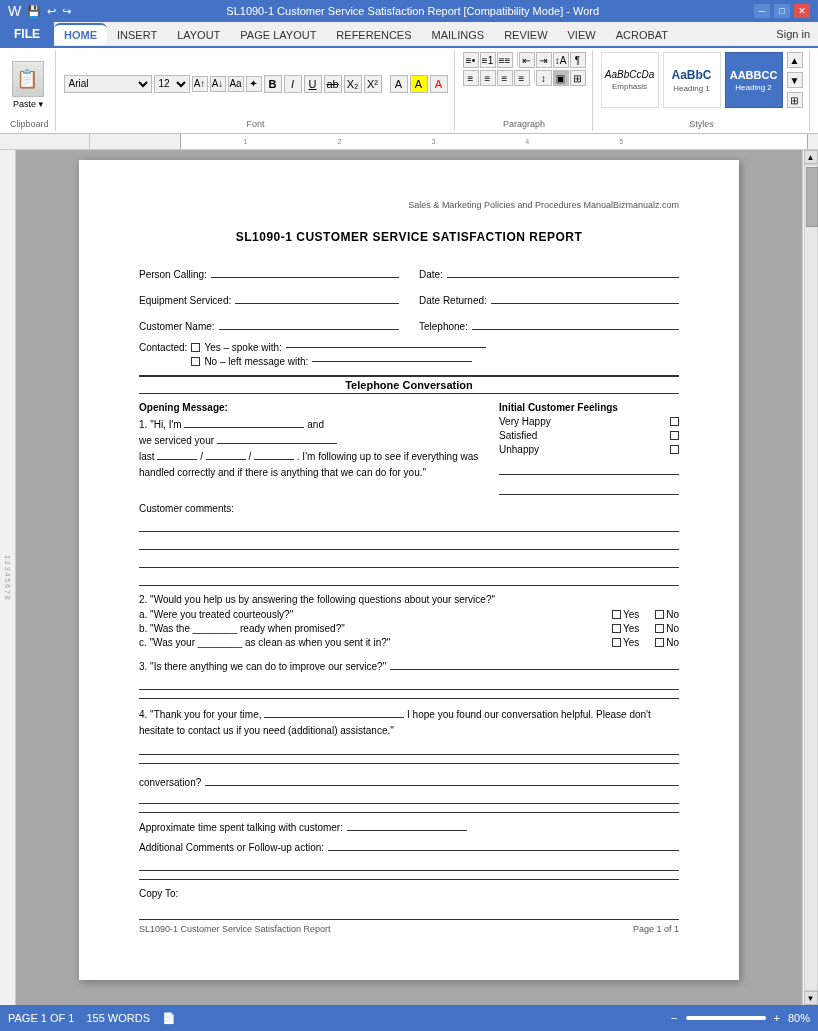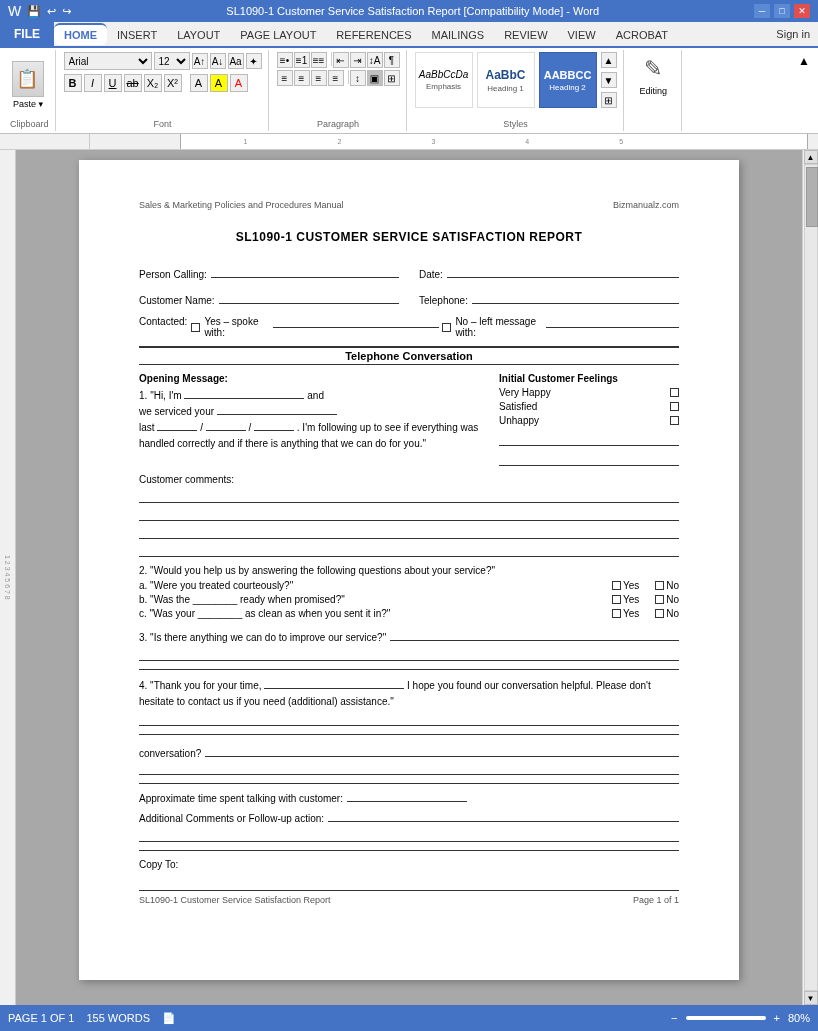--- a/index.html
+++ b/index.html
@@ -296,21 +296,21 @@
       padding: 0 8px;
       font-size: 11px;
     }
     .status-left { display: flex; gap: 12px; align-items: center; }
     .status-right { display: flex; gap: 8px; align-items: center; }
     .zoom-slider { width: 80px; height: 4px; background: white; border-radius: 2px; }
 
     
     .doc-header {
       display: flex;
-      justify-content: space-between;
+      justify-content: flex-end;
       font-size: 9px;
       color: #555;
       margin-bottom: 20px;
       border-bottom: none;
     }
     .doc-title {
       text-align: center;
       font-weight: bold;
       font-size: 12px;
       margin-bottom: 20px;
@@ -338,21 +338,21 @@
     .section-header {
       text-align: center;
       font-weight: bold;
       font-size: 11px;
       border-top: 2px solid #333;
       border-bottom: 1px solid #333;
       padding: 2px 0;
       margin: 8px 0;
     }
     .contacted-row { display: flex; align-items: flex-start; gap: 4px; margin-bottom: 4px; }
-    .contacted-options { display: flex; flex-direction: row; gap: 3px; }
+    .contacted-options { display: flex; flex-direction: column; gap: 3px; }
     .checkbox-row { display: flex; align-items: center; gap: 4px; }
     .cb-box {
       width: 9px;
       height: 9px;
       border: 1px solid #333;
       display: inline-block;
       flex-shrink: 0;
     }
 
     .two-col {
@@ -467,21 +467,21 @@
     <div class="ribbon-group-content">
       <div class="paste-btn">
         <div class="paste-icon">📋</div>
         <div style="font-size:9px; margin-top:2px;">Paste ▾</div>
       </div>
     </div>
     <div class="ribbon-group-label">Clipboard</div>
   </div>
 
   <div class="ribbon-group">
-    <div style="display:flex; flex-direction:column; gap:2px; flex:1;">
+    <div style="display:flex; flex-direction:row; gap:2px; flex:1;">
       <div class="font-row">
         <select class="font-select">
           <option>Arial</option>
         </select>
         <select class="font-size-select">
           <option>12</option>
         </select>
         <button class="small-btn">A↑</button>
         <button class="small-btn">A↓</button>
         <button class="small-btn">Aa</button>
@@ -597,20 +597,30 @@
         <div class="form-field">
           <span class="field-label">Person Calling:</span>
           <div class="field-line"></div>
         </div>
         <div class="form-field">
           <span class="field-label">Date:</span>
           <div class="field-line"></div>
         </div>
       </div>
 
+      <div class="form-row">
+        <div class="form-field">
+          <span class="field-label">Equipment Serviced:</span>
+          <div class="field-line"></div>
+        </div>
+        <div class="form-field">
+          <span class="field-label">Date Returned:</span>
+          <div class="field-line"></div>
+        </div>
+      </div>
 
       <div class="form-row">
         <div class="form-field">
           <span class="field-label">Customer Name:</span>
           <div class="field-line"></div>
         </div>
         <div class="form-field">
           <span class="field-label">Telephone:</span>
           <div class="field-line"></div>
         </div>

